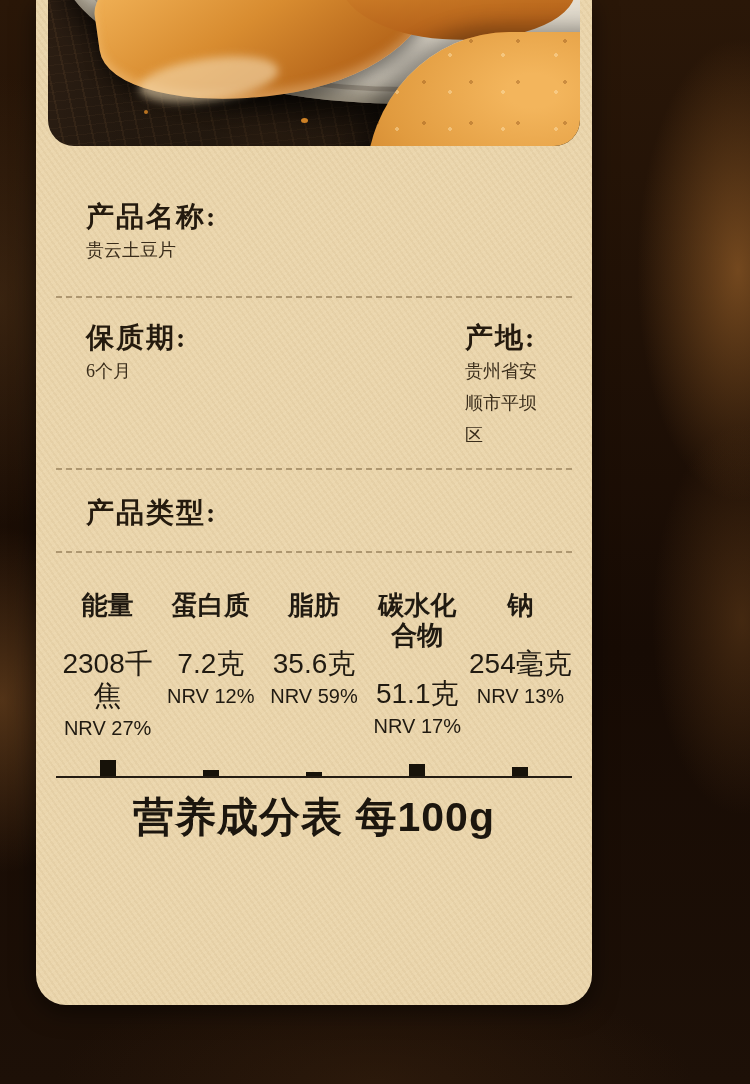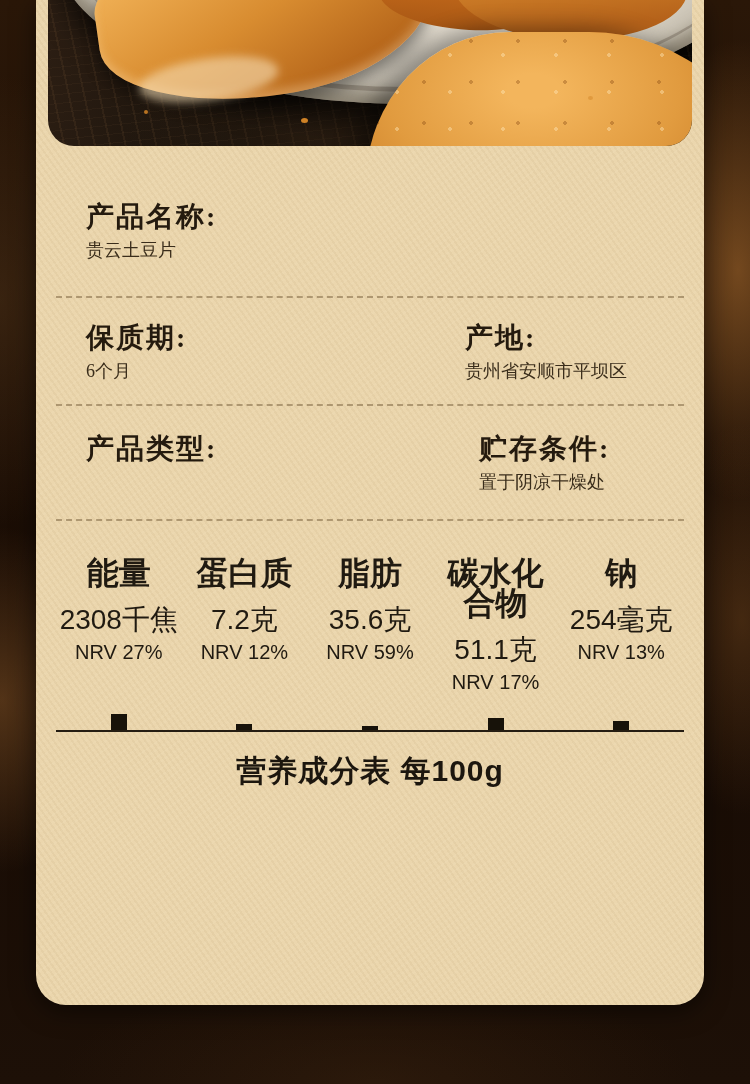--- a/index.html
+++ b/index.html
@@ -9,21 +9,21 @@
     background-color:#1c0e05;
     background-image:
       radial-gradient(ellipse 140px 320px at 738px 270px, rgba(165,105,45,.62), transparent 72%),
       radial-gradient(ellipse 120px 260px at 742px 620px, rgba(120,75,32,.45), transparent 75%),
       radial-gradient(ellipse 150px 240px at 2px 700px, rgba(140,90,42,.50), transparent 72%),
       radial-gradient(ellipse 170px 300px at 0px 300px, rgba(90,60,30,.40), transparent 75%),
       radial-gradient(ellipse 400px 140px at 50% 1084px, rgba(70,42,18,.35), transparent 80%),
       linear-gradient(#2a1708, #170b04 60%, #1d1007);
   }
   .card{
-    position:absolute;left:36px;top:0;width:668px;height:1005px;
+    position:absolute;left:36px;top:0;width:556px;height:1005px;
     border-radius:0 0 30px 30px;
     background-color:#ebd6ad;
     background-image:
       repeating-linear-gradient(55deg, rgba(150,120,70,.07) 0 2px, transparent 2px 5px),
       repeating-linear-gradient(-35deg, rgba(255,246,222,.06) 0 2px, transparent 2px 6px);
     box-shadow:0 6px 24px rgba(0,0,0,.5);
   }
   
   .photo{
     position:relative;margin:0 12px;height:146px;
@@ -103,31 +103,31 @@
   .sec3{margin-top:26px;padding-bottom:21px;gap:14px;}
   .sec4{margin-top:20px;}
   .ingredients-text{
     font-family:"Liberation Serif","DejaVu Serif",serif;
     font-size:26px;line-height:37px;color:#3a2d1b;margin-top:6px;
     width:580px;letter-spacing:.5px;
   }
   
   .nut{margin-top:37px;display:flex;text-align:center;color:#201a11;}
   .nut .col{flex:1;}
-  .nut-name{font-size:32px;font-weight:bold;line-height:30px;}
-  .nut-amt{font-size:28px;line-height:32px;margin-top:16px;}
+  .nut-name{font-size:26px;font-weight:bold;line-height:30px;}
+  .nut-amt{font-size:28px;line-height:32px;margin-top:28px;}
   .nut-nrv{font-size:20px;line-height:32px;}
   .bar-row{
     margin-top:14px;display:flex;align-items:flex-end;height:18px;
     border-bottom:2px solid #241c12;
   }
   .bar-row .col{flex:1;display:flex;justify-content:center;align-items:flex-end;}
   .bar{width:16px;background:#171209;}
   .nut-title{
-    margin-top:22px;text-align:center;font-size:30px;line-height:34px;
+    margin-top:22px;text-align:center;font-size:41px;line-height:34px;
     font-weight:bold;color:#1c160e;letter-spacing:1px;
   }
 </style>
 </head>
 <body>
 
 <div class="card">
 
   <div class="photo">
     <div class="plate"></div>
@@ -161,24 +161,20 @@
         <div class="val">贵州省安顺市平坝区</div>
       </div>
     </div>
 
     <hr class="divider">
 
     <div class="sec sec3 pair">
       <div class="cell-l">
         <div class="lbl">产品类型:</div>
       </div>
-      <div class="cell-r">
-        <div class="lbl">贮存条件:</div>
-        <div class="val">置于阴凉干燥处</div>
-      </div>
     </div>
 
     <hr class="divider">
 
 
     <div class="nut">
       <div class="col">
         <div class="nut-name">能量</div>
         <div class="nut-amt">2308千焦</div>
         <div class="nut-nrv">NRV 27%</div>

